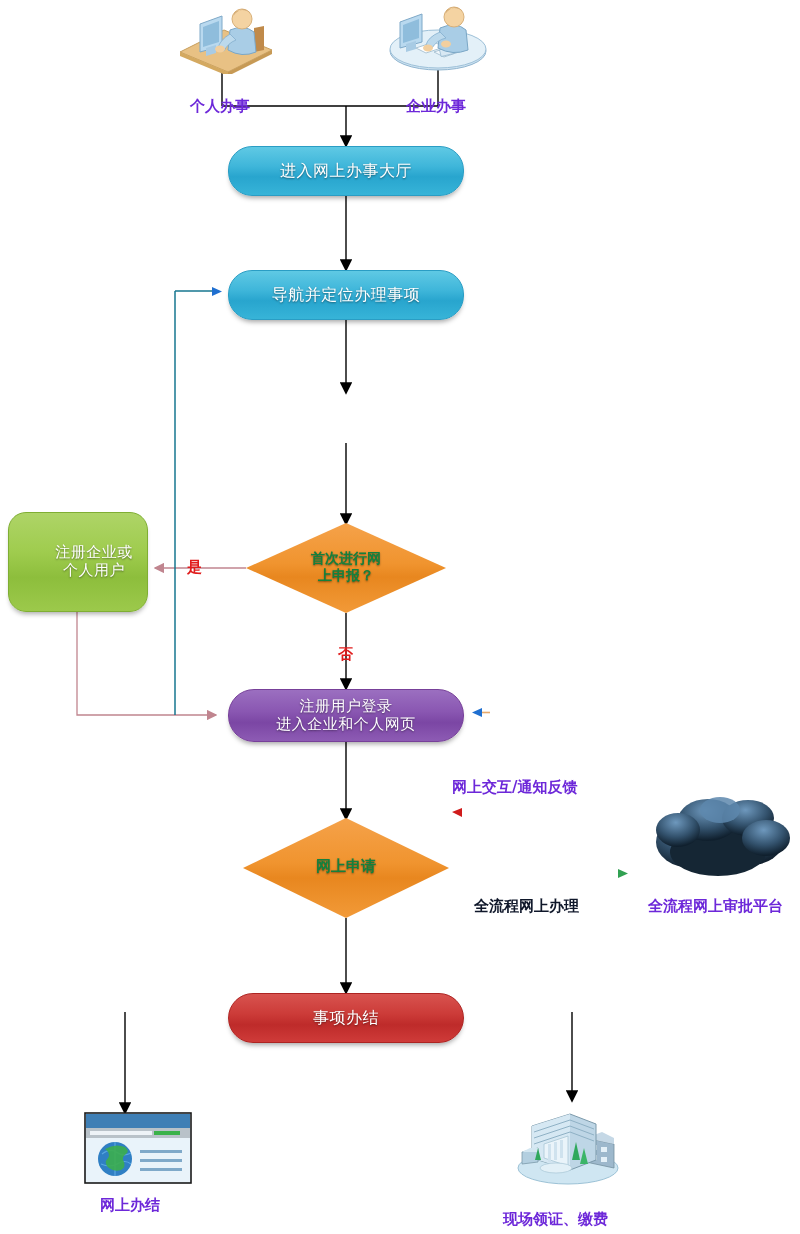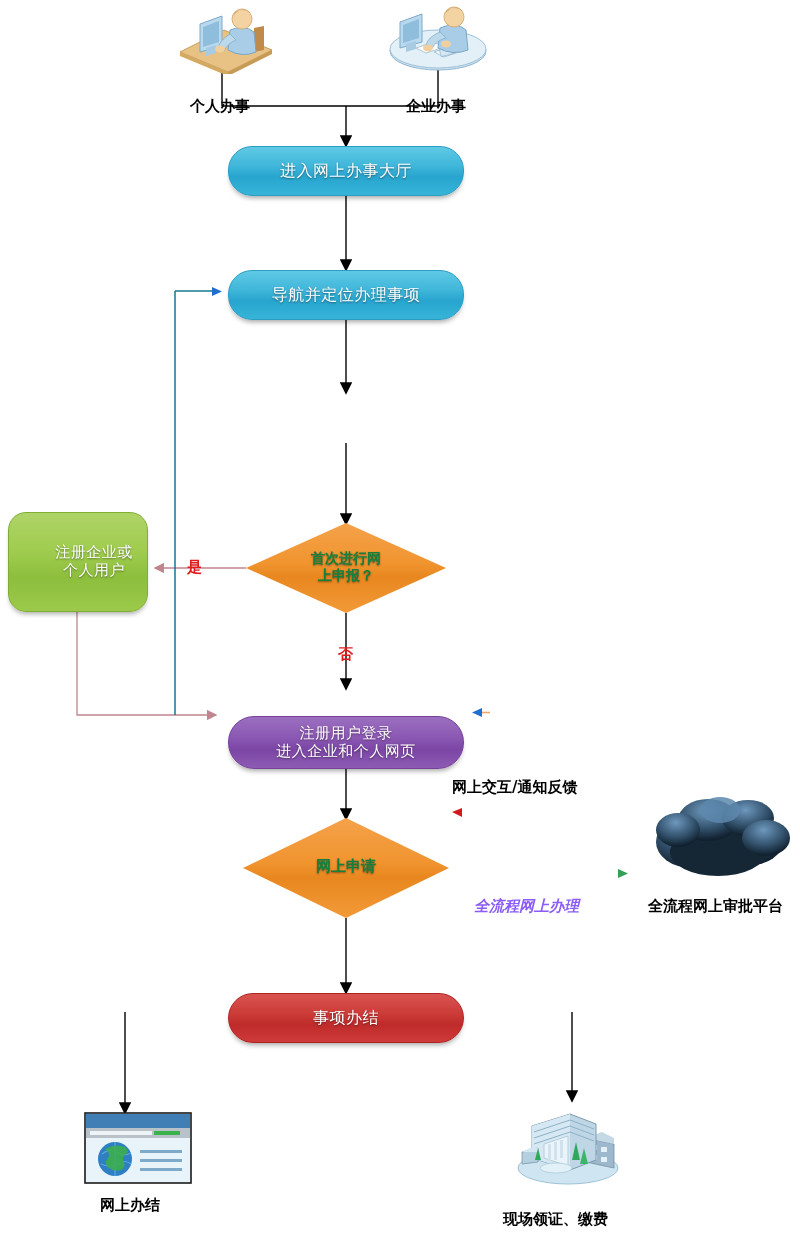--- a/index.html
+++ b/index.html
@@ -68,23 +68,23 @@
   .diamond .dlabel {
     position:absolute; inset:0;
     display:flex; align-items:center; justify-content:center;
     color:#15803d; font-weight:bold; text-align:center; line-height:1.2;
     text-shadow: 0 1px 2px rgba(0,0,0,.45);
     font-family: Liberation Mono, monospace;
   }
 
   
   .lbl { position:absolute; font-weight:bold; z-index:4; white-space:nowrap; }
-  .lbl.blue  { color:#000000; }
+  .lbl.blue  { color:#6d28d9; }
   .lbl.red   { color:#e01b1b; }
-  .lbl.green { color:#8b5cf6;font-style:italic; }
+  .lbl.green { color:#0f172a; }
 
   
   .icon-wrap { position:absolute; z-index:3; }
 </style>
 </head>
 <body>
 
 <div id="canvas">
 
   <svg id="wires" viewBox="0 0 800 1234">
@@ -242,21 +242,21 @@
     </div>
   </div>
 
   <div class="node greenbox" style="left:8px; top:512px; width:140px; height:100px; font-size:15px;padding-left:32px;">
     <span>
       <span>注册企业或</span><br>
       <span>个人用户</span>
     </span>
   </div>
 
-  <div class="node pill purple" style="left:228px; top:689px; width:236px; height:53px; font-size:15px;margin-top:27px;">
+  <div class="node pill purple" style="left:228px; top:689px; width:236px; height:53px; font-size:15px;">
     <span>
       <span>注册用户登录</span><br>
       <span>进入企业和个人网页</span>
     </span>
   </div>
 
   <div class="diamond" style="left:243px; top:818px; width:206px; height:100px;">
     <div class="shape"></div>
     <div class="dlabel" style="font-size:15px;">网上申请</div>
   </div>

